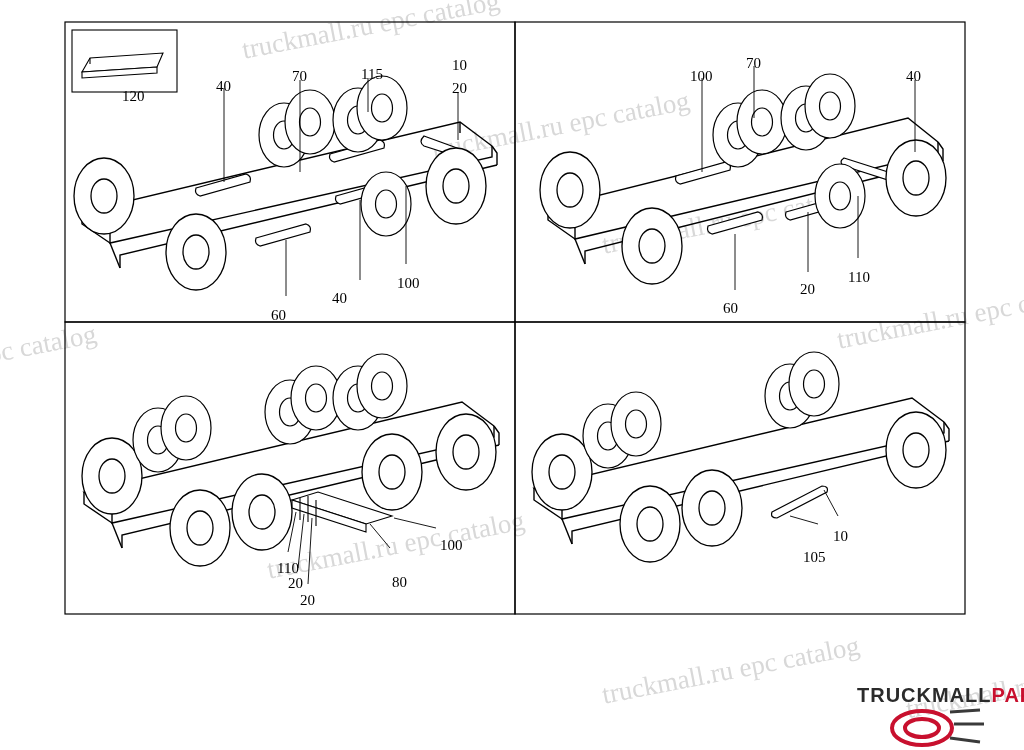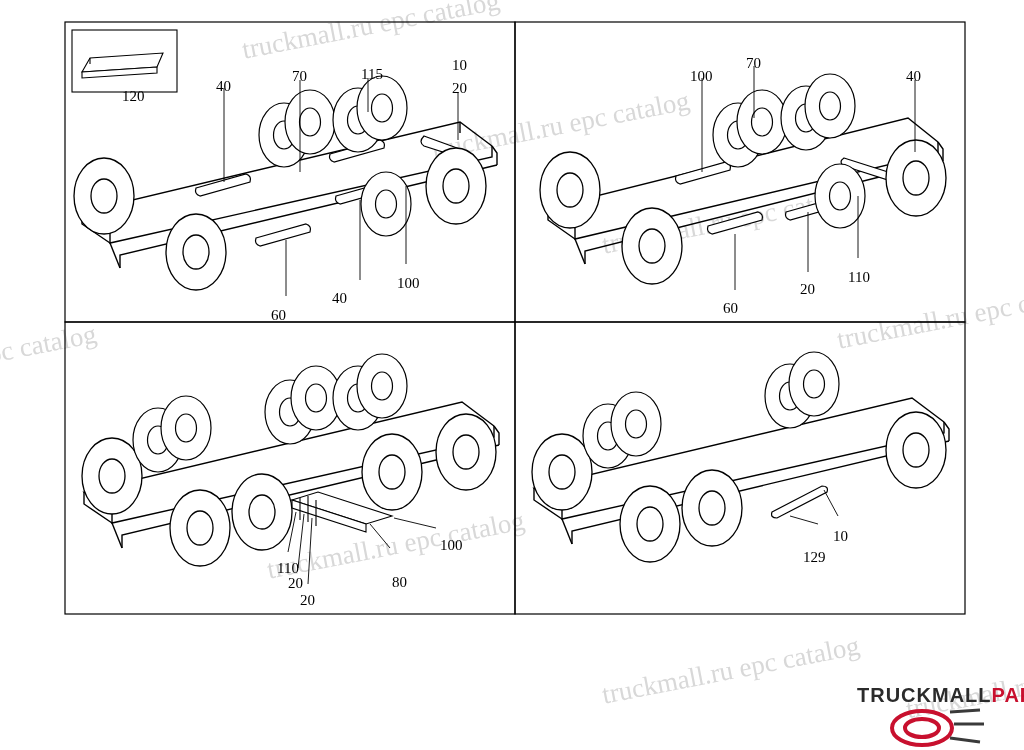--- a/index.html
+++ b/index.html
@@ -248,21 +248,21 @@
     <div class="callout" style="left: 906px; top: 68px;">40</div>
     <div class="callout" style="left: 723px; top: 300px;">60</div>
     <div class="callout" style="left: 800px; top: 281px;">20</div>
     <div class="callout" style="left: 848px; top: 269px;">110</div>
     <div class="callout" style="left: 277px; top: 560px;">110</div>
     <div class="callout" style="left: 288px; top: 575px;">20</div>
     <div class="callout" style="left: 300px; top: 592px;">20</div>
     <div class="callout" style="left: 392px; top: 558px; margin-top: 16px;">80</div>
     <div class="callout" style="left: 440px; top: 537px;">100</div>
     <div class="callout" style="left: 833px; top: 528px;">10</div>
-    <div class="callout" style="left: 803px; top: 549px;">129</div>
+    <div class="callout" style="left: 803px; top: 549px;">105</div>
   </div>
 
 <div class="brandtext" id="logo-text" style="left:857px; top:684px;">
   <span>TRUCKMALL</span><span class="parts">PARTS</span>
 </div>
 <svg width="120" height="60" style="position:absolute;left:880px;top:702px;">
   <g fill="none" stroke="#c8102e" stroke-width="4">
     <ellipse cx="42" cy="26" rx="30" ry="17"></ellipse>
     <ellipse cx="42" cy="26" rx="17" ry="9"></ellipse>
   </g>

